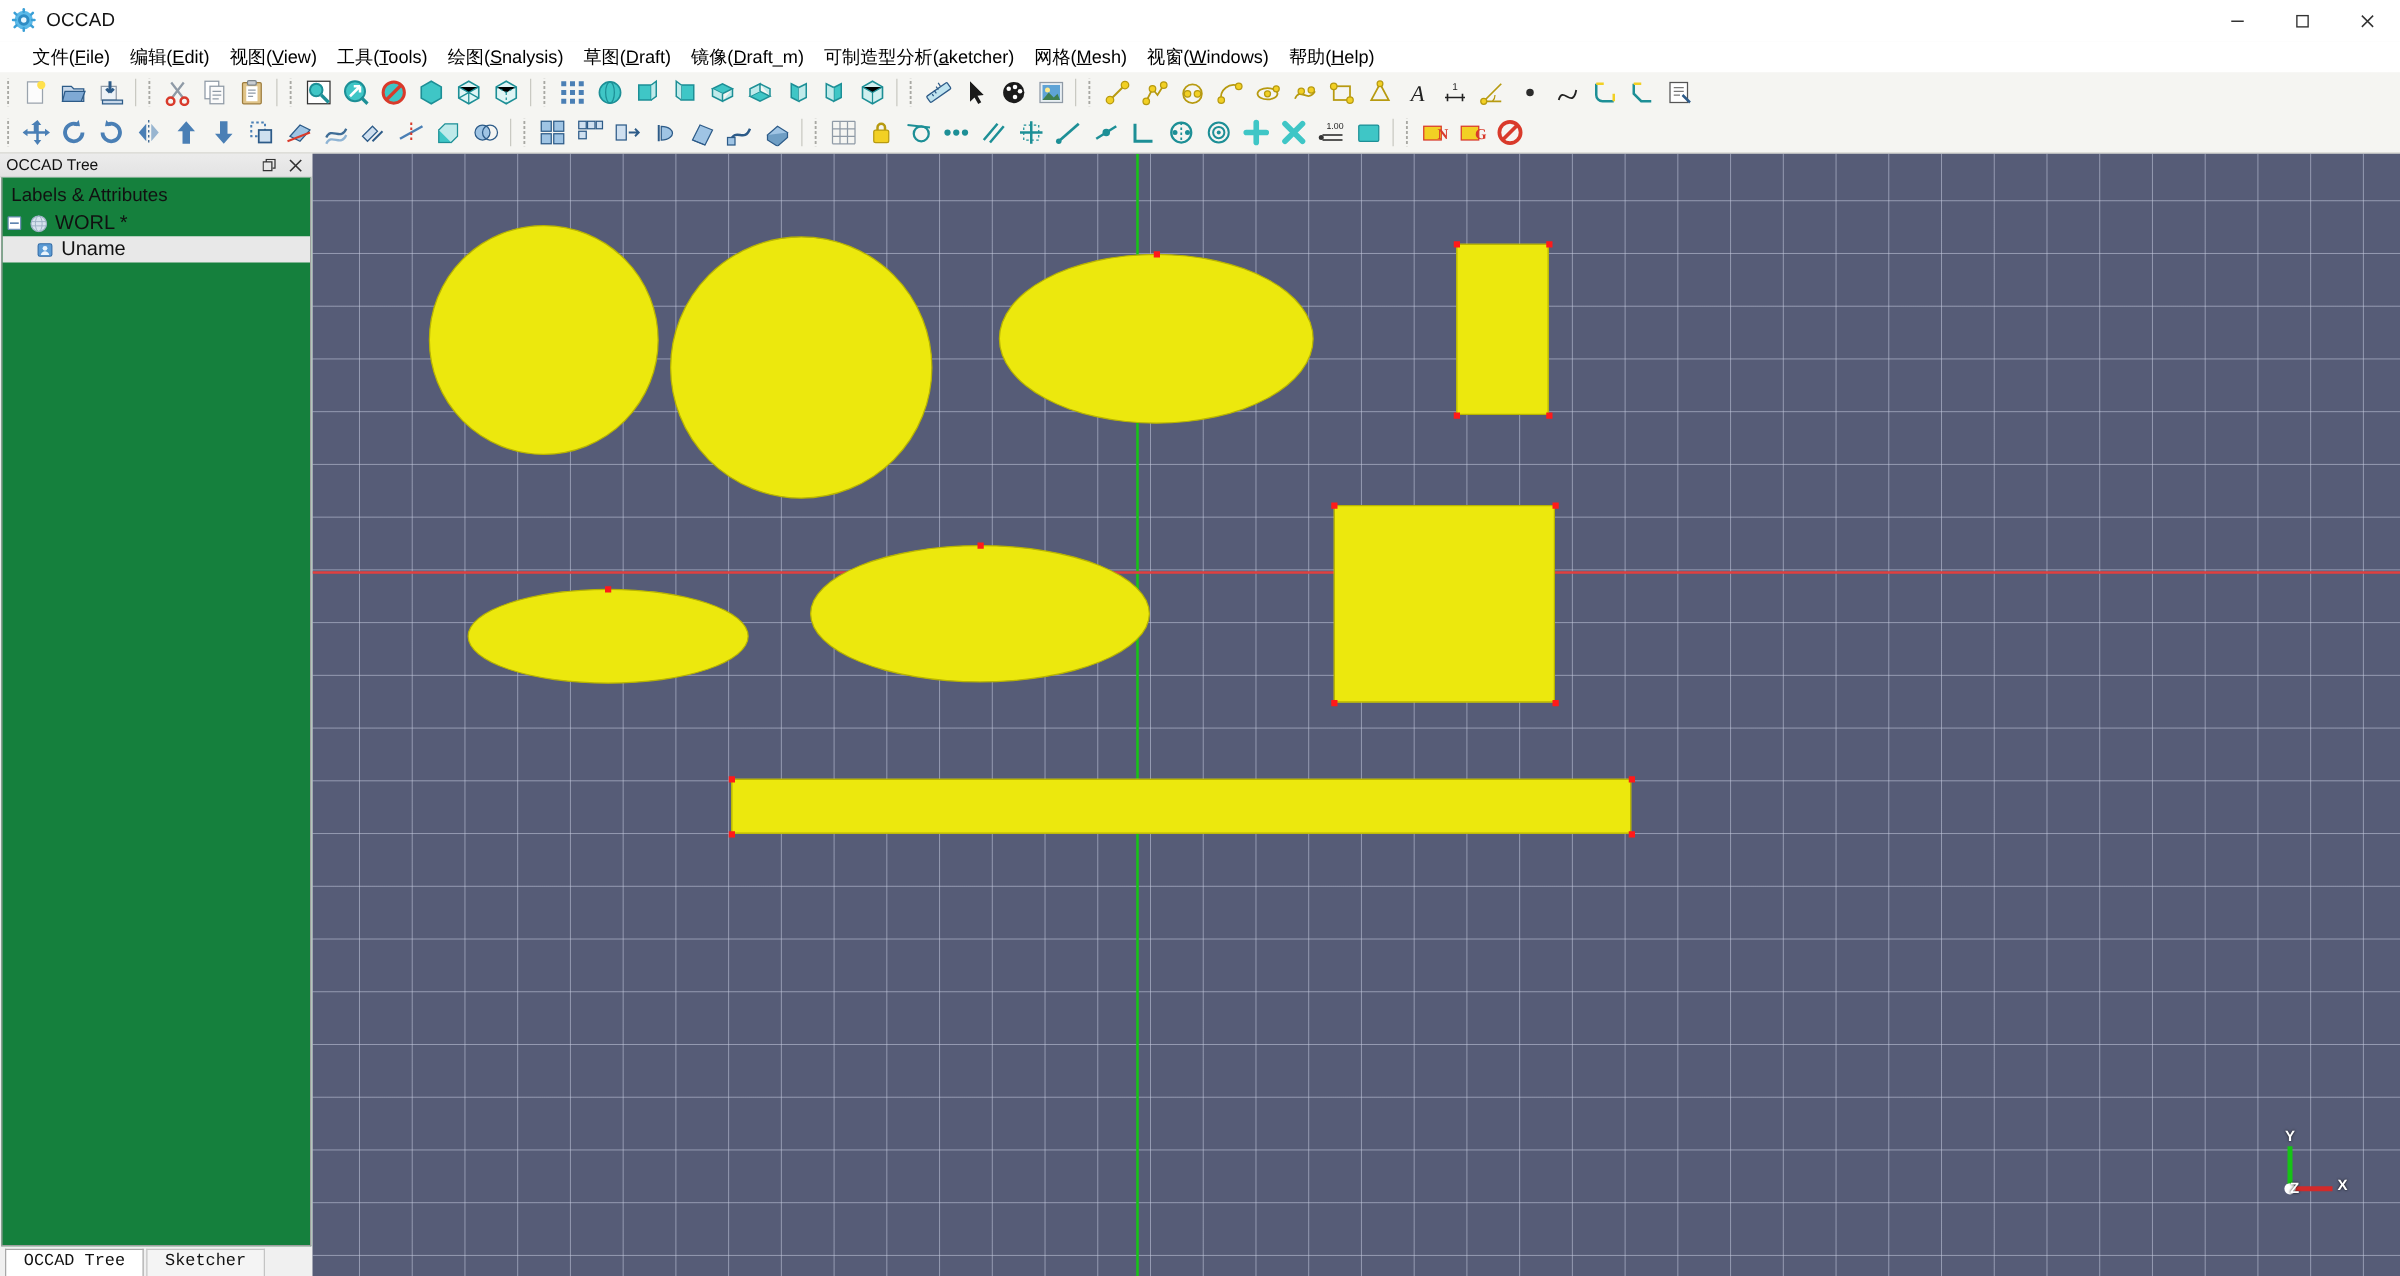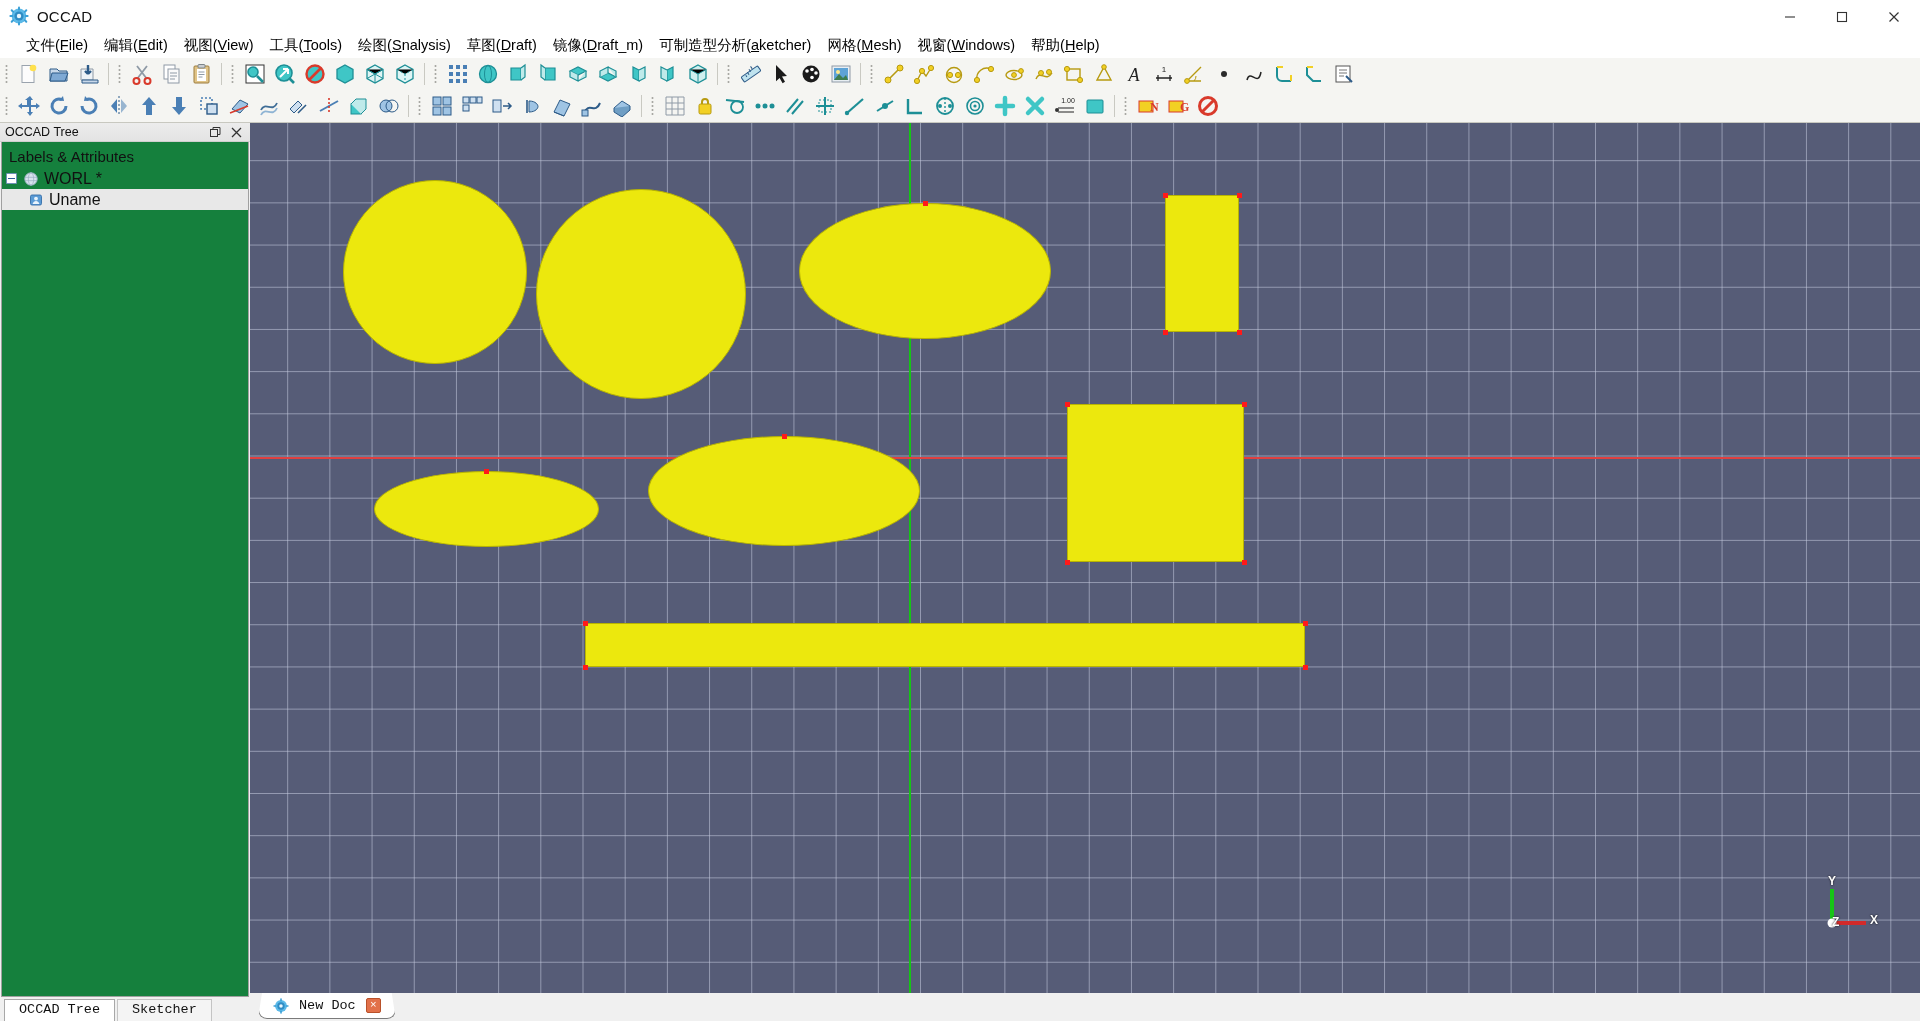--- a/index.html
+++ b/index.html
@@ -975,36 +975,17 @@
           <div class="vtx" style="left: 991.5px; top: 278.5px; background: rgb(255, 26, 26);"></div>
           <div class="vtx" style="left: 814.5px; top: 436.5px; background: rgb(255, 26, 26);"></div>
           <div class="vtx" style="left: 991.5px; top: 436.5px; background: rgb(255, 26, 26);"></div>
           <div class="shape" style="left: 335px; top: 500px; width: 720px; height: 44px; background: rgb(236, 232, 13);"></div>
           <div class="vtx" style="left: 332.5px; top: 497.5px; background: rgb(255, 26, 26);"></div>
           <div class="vtx" style="left: 1052.5px; top: 497.5px; background: rgb(255, 26, 26);"></div>
           <div class="vtx" style="left: 332.5px; top: 541.5px; background: rgb(255, 26, 26);"></div>
           <div class="vtx" style="left: 1052.5px; top: 541.5px; background: rgb(255, 26, 26);"></div>
         </div>
 
-      <div class="docstrip">
-        <div class="doctab">
-          <span class="doc-icon">
-            <svg width="16" height="16" viewBox="0 0 20 20">
-              <g fill="#3a9fd6">
-                <circle cx="10" cy="10" r="7.4" fill="#5bb9e8"></circle>
-                <circle cx="10" cy="10" r="4.6" fill="#2f8cc4"></circle>
-                <circle cx="10" cy="10" r="2.2" fill="#eaf7ff"></circle>
-                <rect x="9" y="0.4" width="2" height="4" rx="1"></rect>
-                  <rect x="9" y="15.6" width="2" height="4" rx="1"></rect>
-                <rect x="0.4" y="9" width="4" height="2" rx="1"></rect>
-                  <rect x="15.6" y="9" width="4" height="2" rx="1"></rect>
-              </g>
-            </svg>
-          </span>
-          <span>New Doc</span>
-          <span class="doc-close">×</span>
-        </div>
-      </div>
     </div>
   </div>
 
 
 </div>
 
 </body></html>

